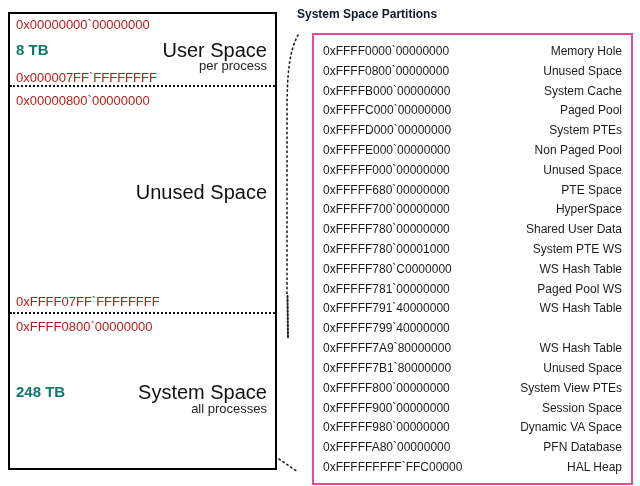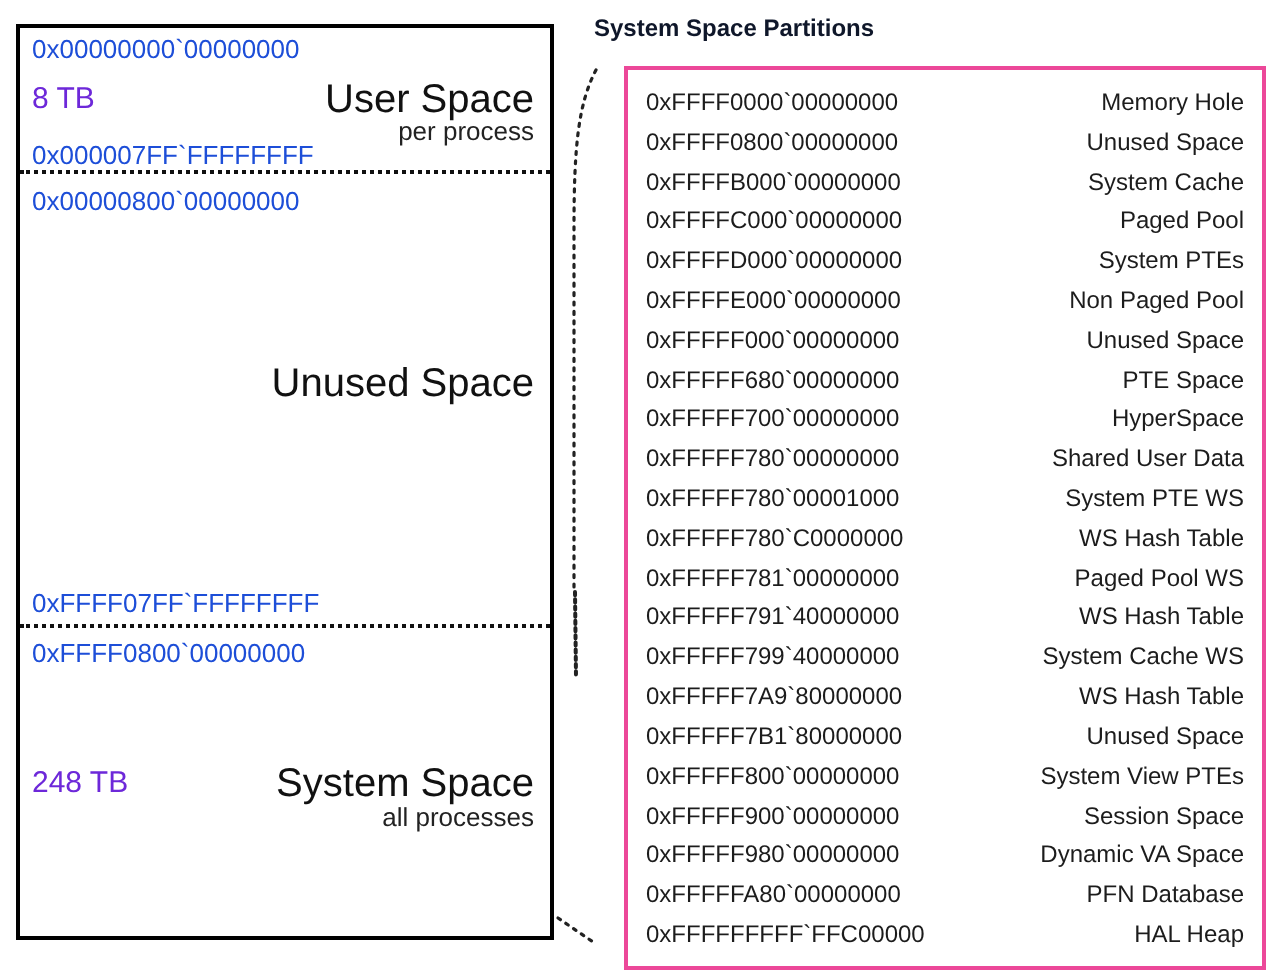--- a/index.html
+++ b/index.html
@@ -14,22 +14,22 @@
   }
   
   .membox {
     position: absolute;
     left: 8px; top: 12px;
     width: 265px; height: 454px;
     border: 2px solid #000;
     background: #fff;
   }
   .membox .abs { position: absolute; white-space: nowrap; }
-  .addr { font-size: 13px; color: #1d4ed8; }
-  .size-label { font-size: 15px; font-weight: normal; color: #6d28d9; }
+  .addr { font-size: 13px; color: #b91c1c; }
+  .size-label { font-size: 15px; font-weight: bold; color: #0f766e; }
   .section-name { font-size: 20px; font-weight: normal; color: #111; }
   .section-note { font-size: 13px; color: #222; margin-left: 47px; }
   .divider {
     position: absolute;
     left: 0; right: 0;
     border-top: 2px dotted #111;
     height: 0;
   }
   
   .partitions-title {
@@ -149,21 +149,20 @@
       <div class="part-row">
       <span class="part-addr">0xFFFFF781`00000000</span>
       <span class="part-label">Paged Pool WS</span>
     </div>
       <div class="part-row">
       <span class="part-addr">0xFFFFF791`40000000</span>
       <span class="part-label">WS Hash Table</span>
     </div>
       <div class="part-row">
       <span class="part-addr">0xFFFFF799`40000000</span>
-      <span class="part-label">System Cache WS</span>
     </div>
       <div class="part-row">
       <span class="part-addr">0xFFFFF7A9`80000000</span>
       <span class="part-label">WS Hash Table</span>
     </div>
       <div class="part-row">
       <span class="part-addr">0xFFFFF7B1`80000000</span>
       <span class="part-label">Unused Space</span>
     </div>
       <div class="part-row">

